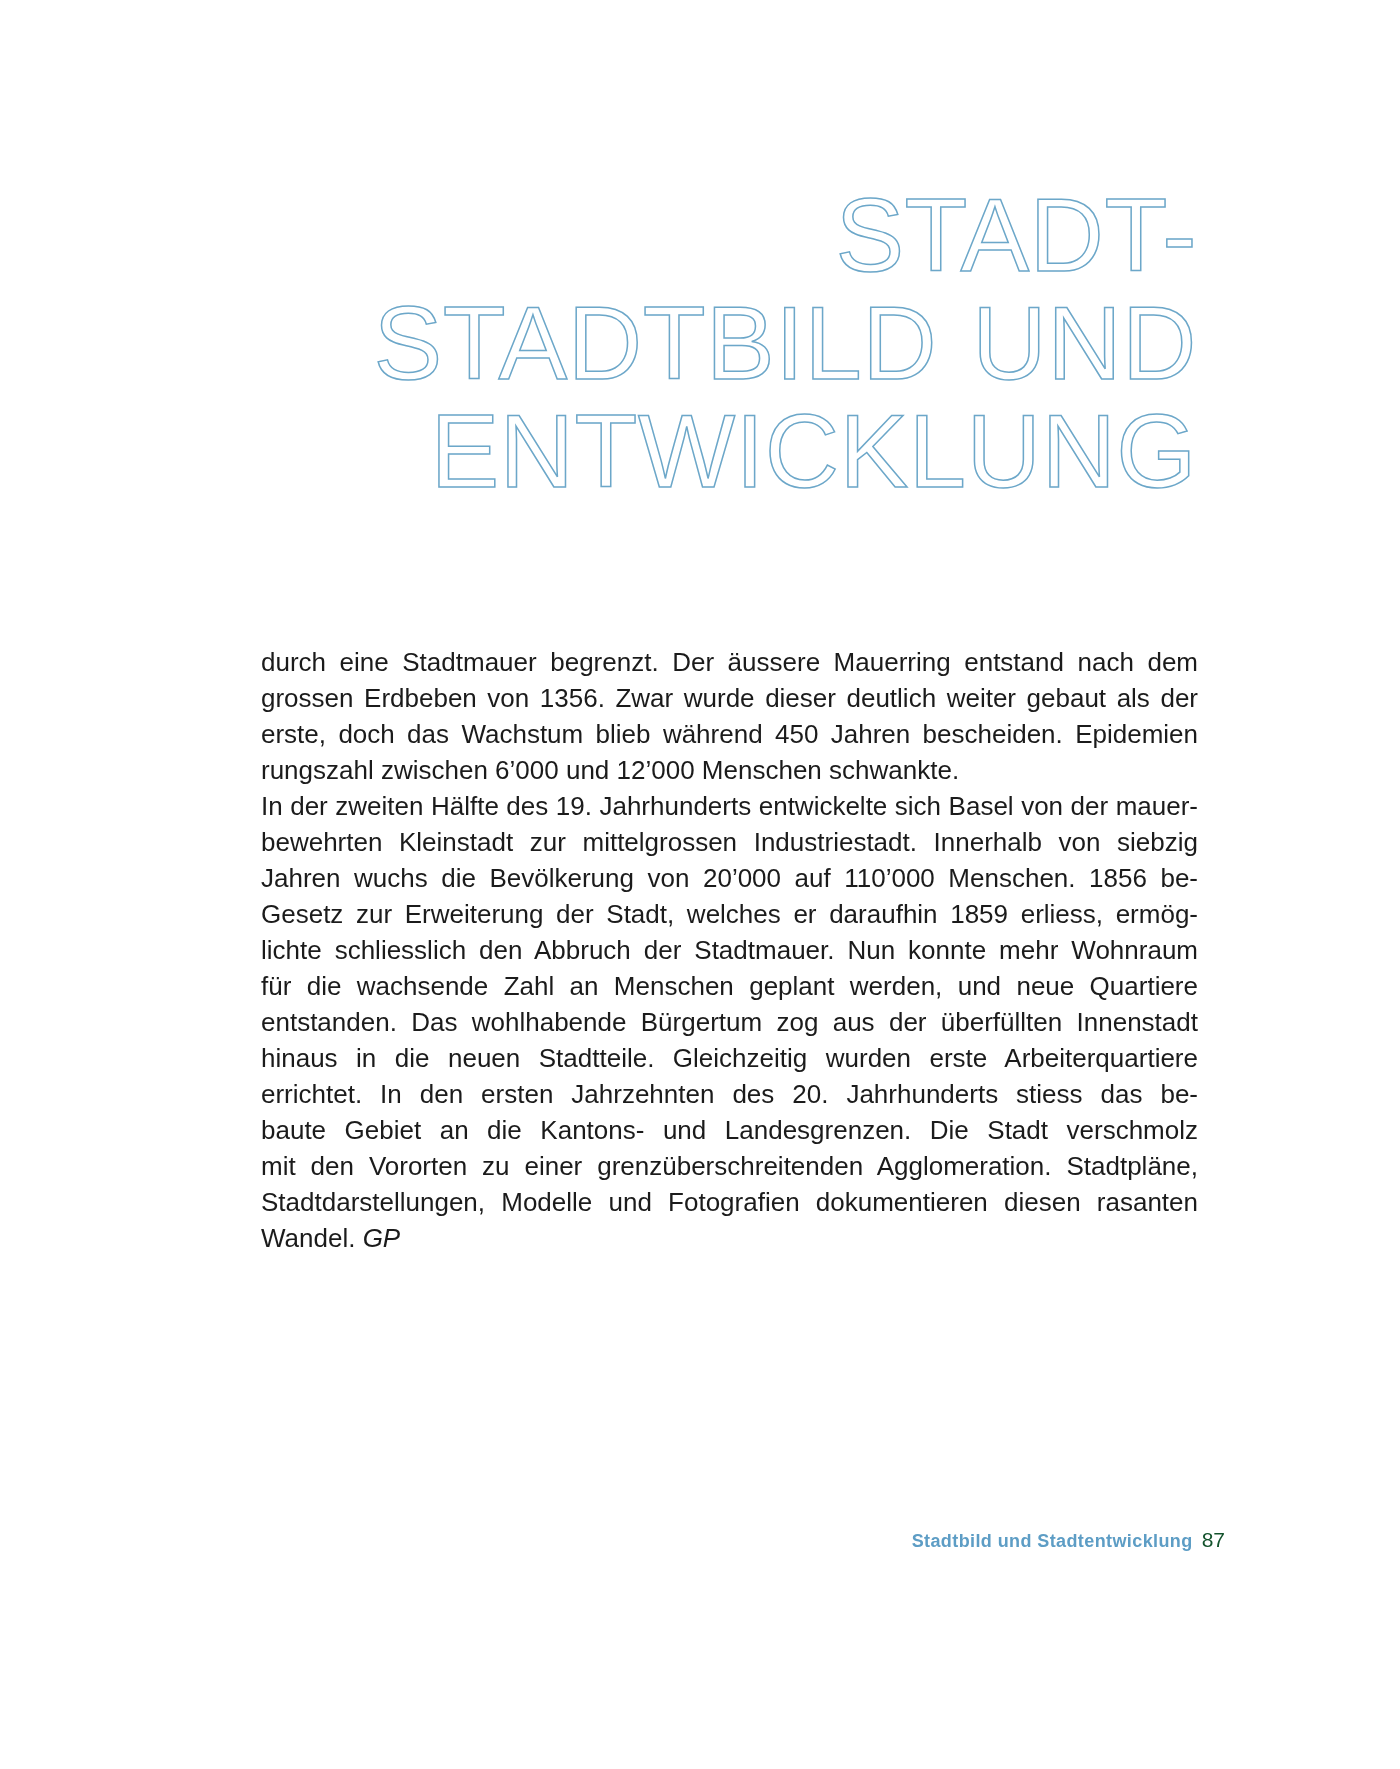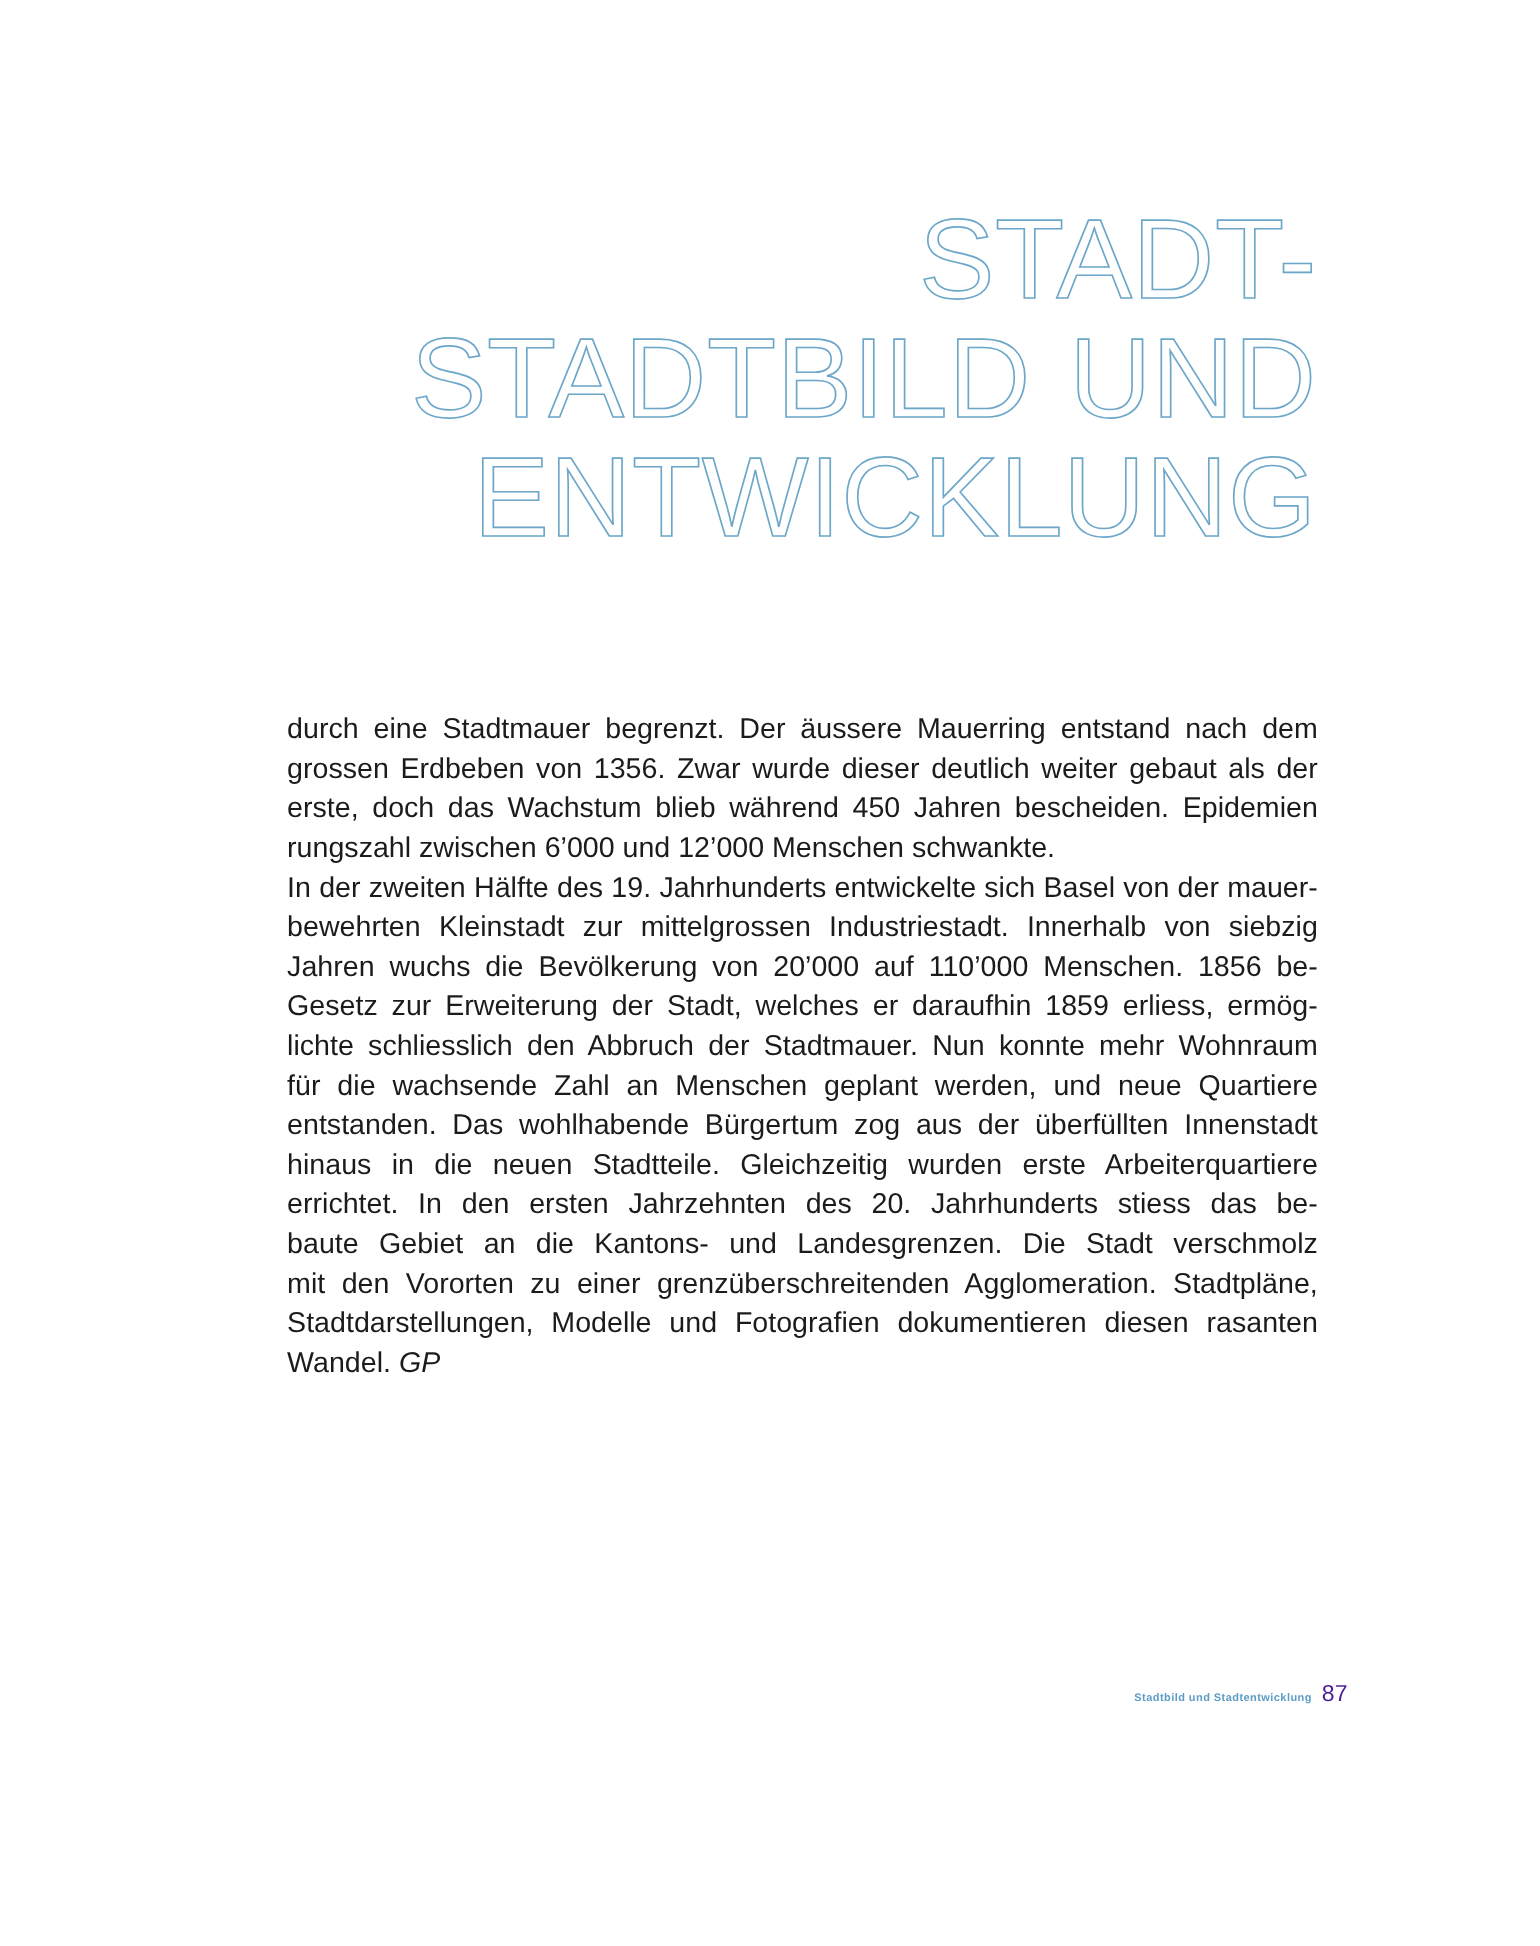--- a/index.html
+++ b/index.html
@@ -59,29 +59,29 @@
   
   .footer {
     position: absolute;
     top: 1528px;
     right: 175px;
     display: flex;
     align-items: baseline;
     gap: 9px;
   }
   .footer .section-label {
-    font-size: 10px;
+    font-size: 18px;
     font-weight: 700;
     letter-spacing: 0.4px;
     color: #5d9dc5;
   }
   .footer .page-number {
     font-size: 21px;
     font-weight: 400;
-    color: #4c1d95;
+    color: #14532d;
   }
 </style>
 </head>
 <body>
 
 <div class="page">
 
   <div class="chapter-title">
     <div>STADT-</div>
     <div>STADTBILD UND</div>

